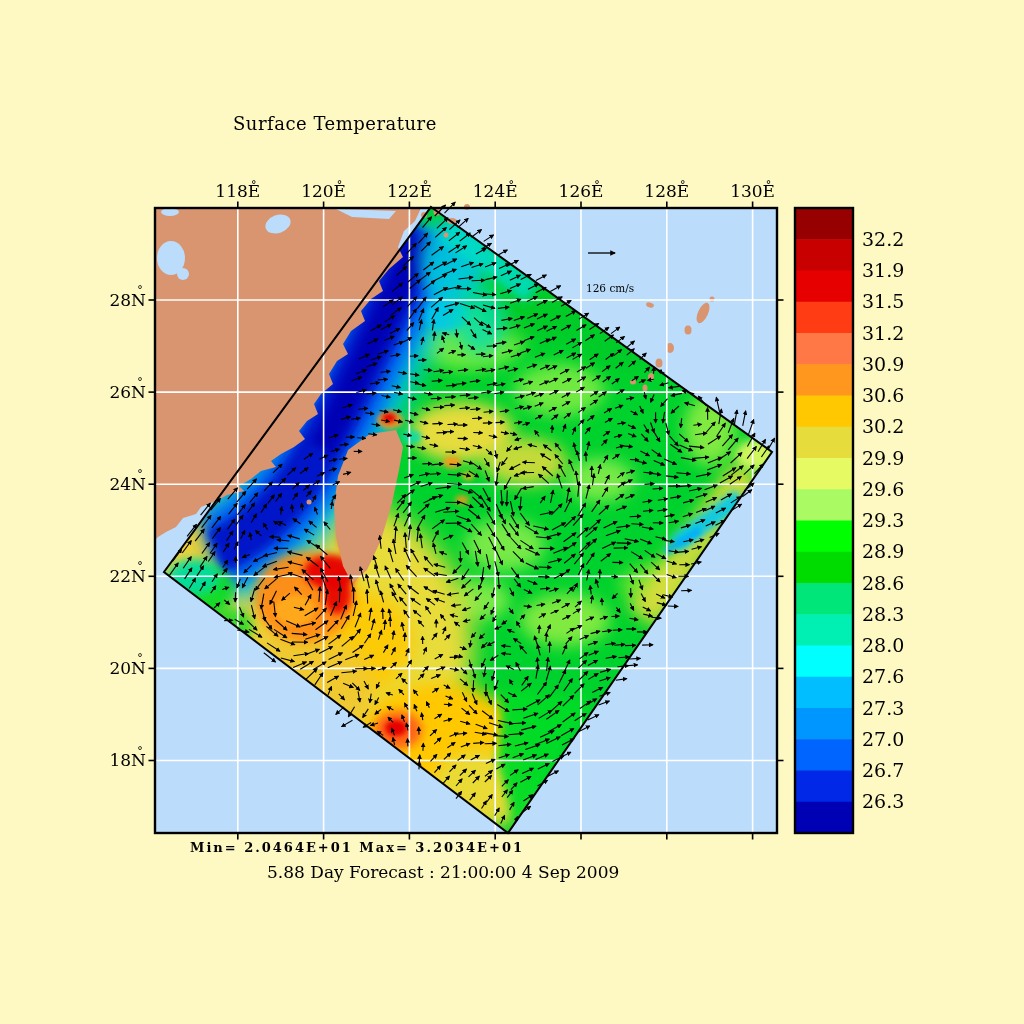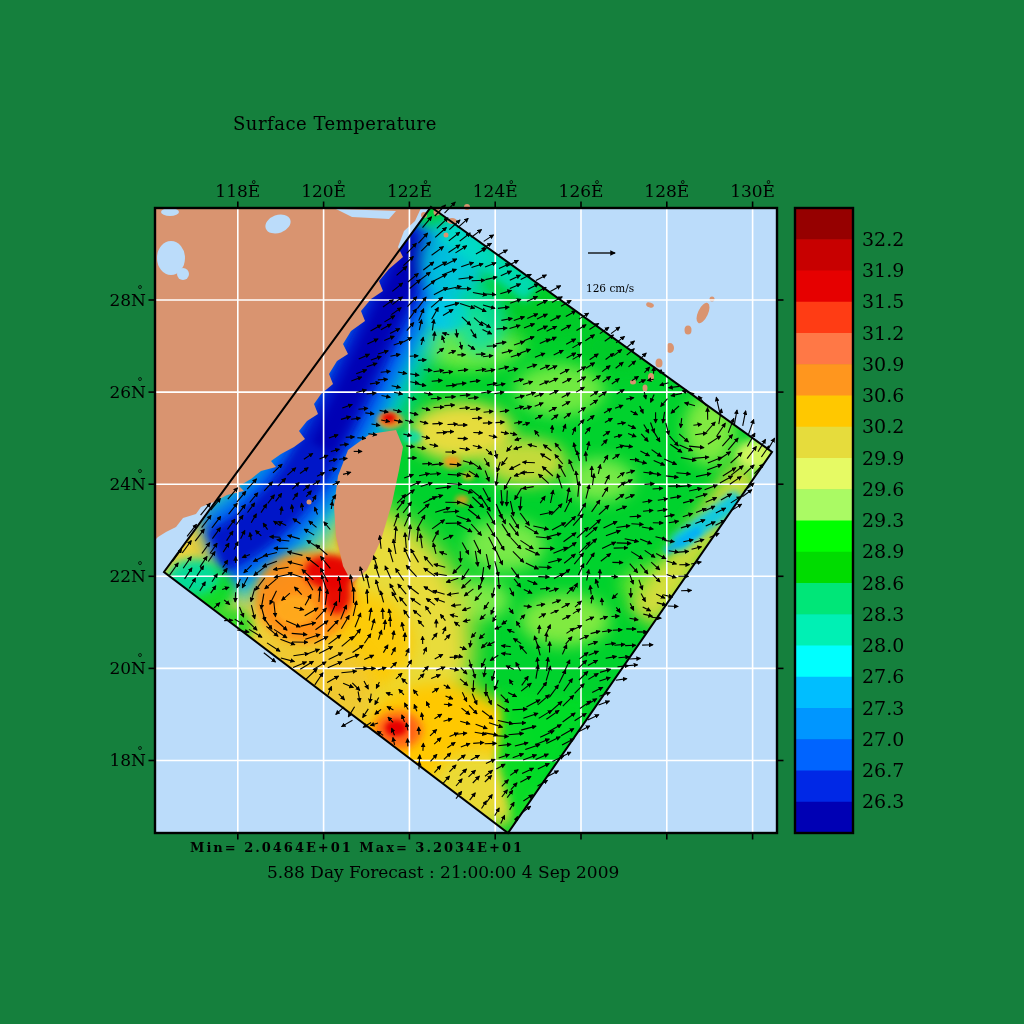--- a/index.html
+++ b/index.html
@@ -1,16 +1,16 @@
 <!DOCTYPE html>
 <html><head>
 <meta charset="utf-8">
 <style>
   html,body{margin:0;padding:0;background:#ffffff;}
-  #page{position:relative;width:1024px;height:1024px;background:#15803d;overflow:hidden;}
+  #page{position:relative;width:1024px;height:1024px;background:#fef9c3;overflow:hidden;}
   svg{display:block;}
   text{font-family:"DejaVu Serif","Liberation Serif",serif;fill:#000;}
   .title-text{font-size:18px;letter-spacing:.5px;}
   .forecast-text{font-size:17px;}
   .minmax-text{font-size:13px;font-weight:bold;letter-spacing:2px;}
   .scale-text{font-size:10.5px;}
 </style>
 </head>
 <body>
 

